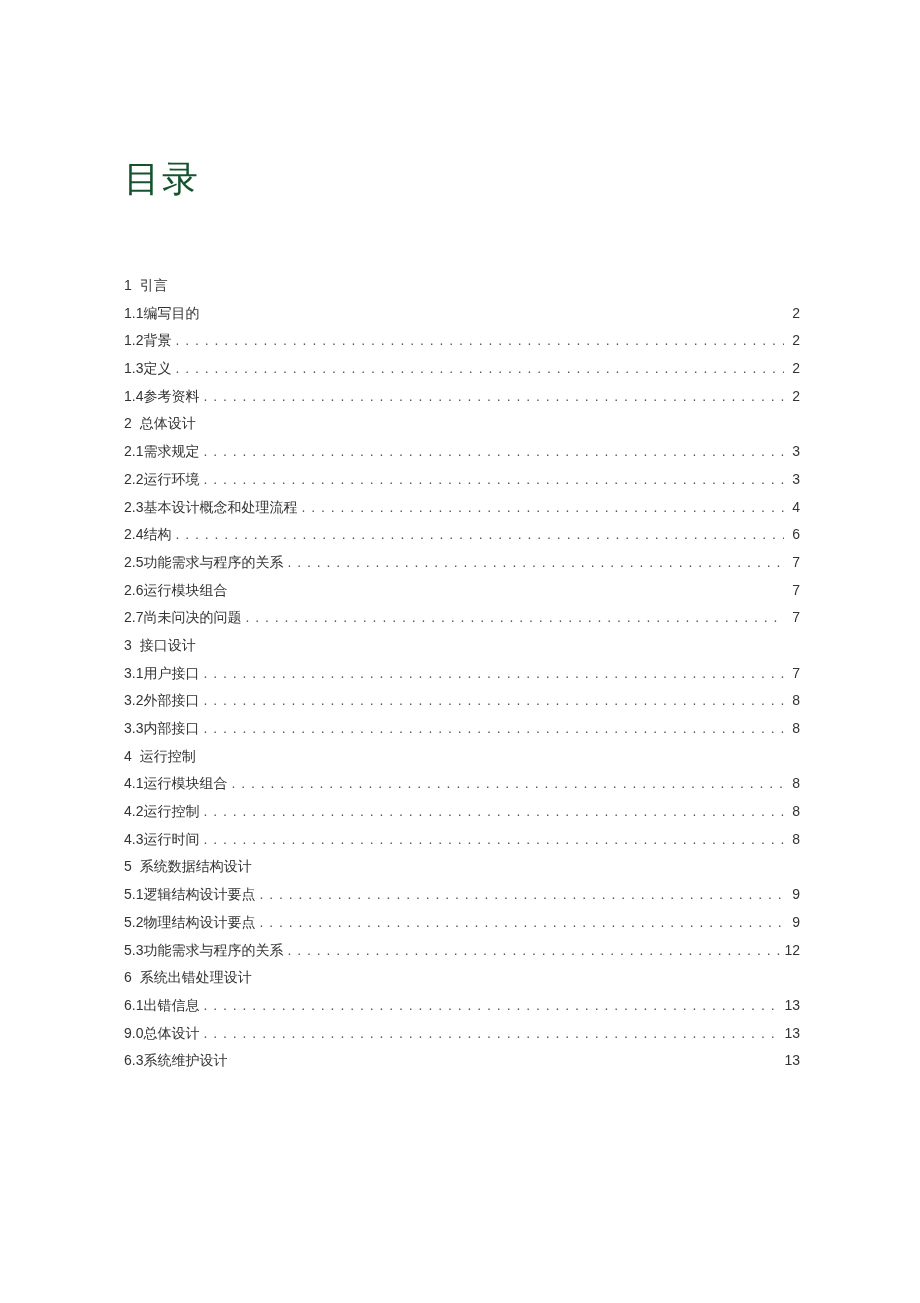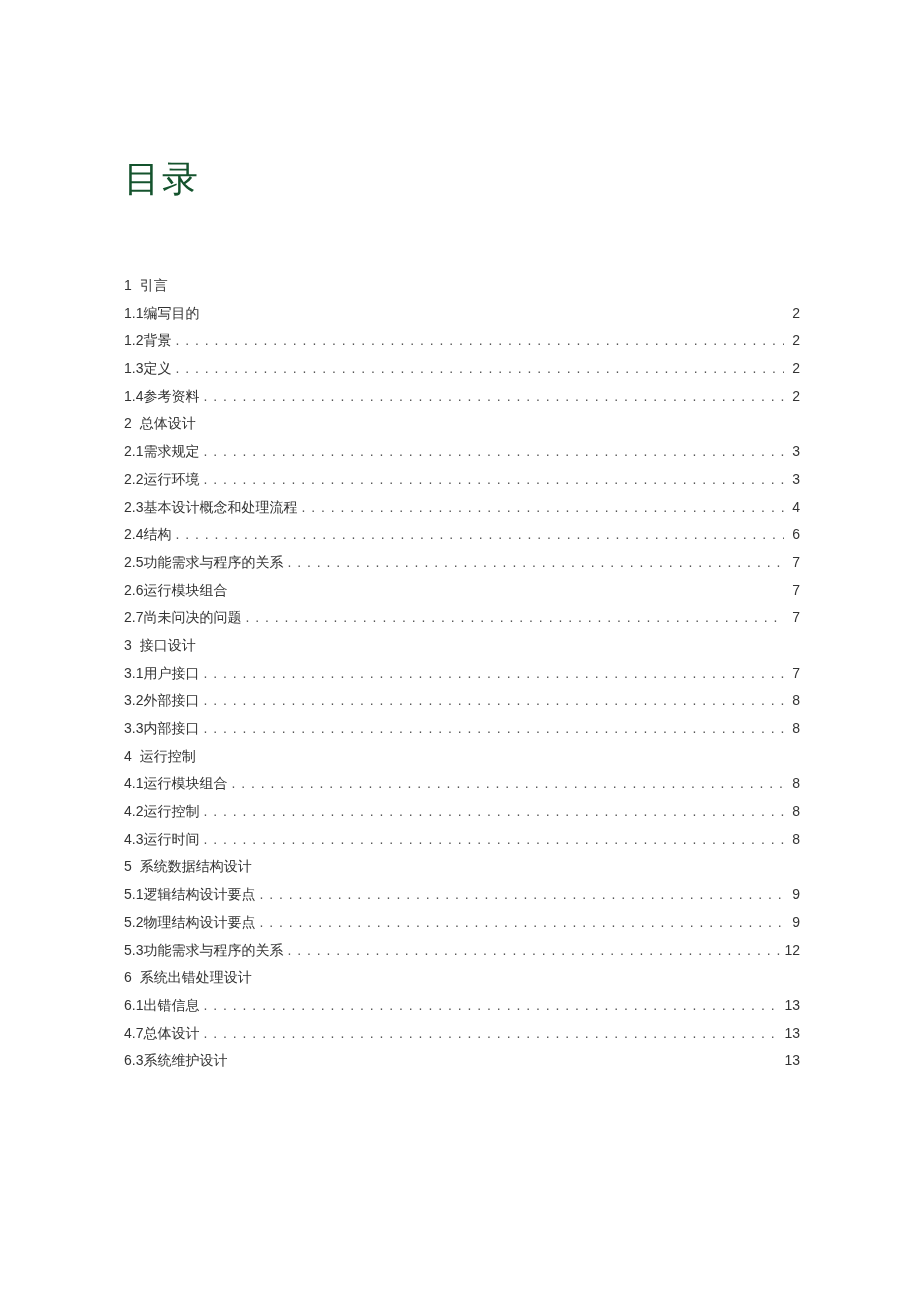--- a/index.html
+++ b/index.html
@@ -214,21 +214,21 @@
         <span class="toc-number">6</span>
         <span class="toc-text">系统出错处理设计</span>
       </div>
       <div class="toc-entry">
         <span class="toc-number">6.1</span>
         <span class="toc-text">出错信息</span>
         <span class="toc-leader">. . . . . . . . . . . . . . . . . . . . . . . . . . . . . . . . . . . . . . . . . . . . . . . . . . . . . . . . . . . . . . . . . . . . . . . . . . . . . . . . . . . . . . . . . . . . . . . . . . . . . . . . . . . . . . . . . . . . . . . .</span>
         <span class="toc-page">13</span>
       </div>
       <div class="toc-entry">
-        <span class="toc-number">4.7</span>
+        <span class="toc-number">9.0</span>
         <span class="toc-text">总体设计</span>
         <span class="toc-leader">. . . . . . . . . . . . . . . . . . . . . . . . . . . . . . . . . . . . . . . . . . . . . . . . . . . . . . . . . . . . . . . . . . . . . . . . . . . . . . . . . . . . . . . . . . . . . . . . . . . . . . . . . . . . . . . . . . . . . . . .</span>
         <span class="toc-page">13</span>
       </div>
       <div class="toc-entry">
         <span class="toc-number">6.3</span>
         <span class="toc-text">系统维护设计</span>
         <span class="toc-leader hidden">. . . . . . . . . . . . . . . . . . . . . . . . . . . . . . . . . . . . . . . . . . . . . . . . . . . . . . . . . . . . . . . . . . . . . . . . . . . . . . . . . . . . . . . . . . . . . . . . . . . . . . . . . . . . . . . . . . . . . . . .</span>
         <span class="toc-page">13</span>
       </div>

